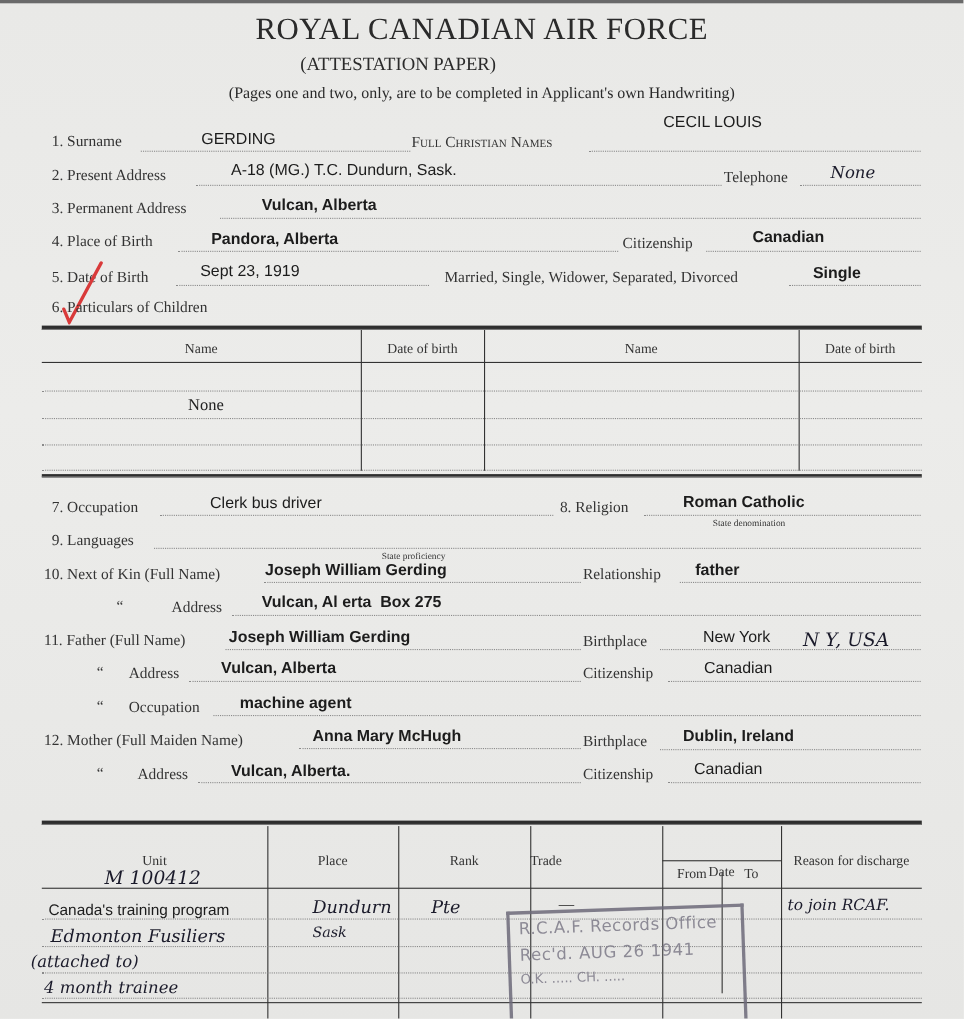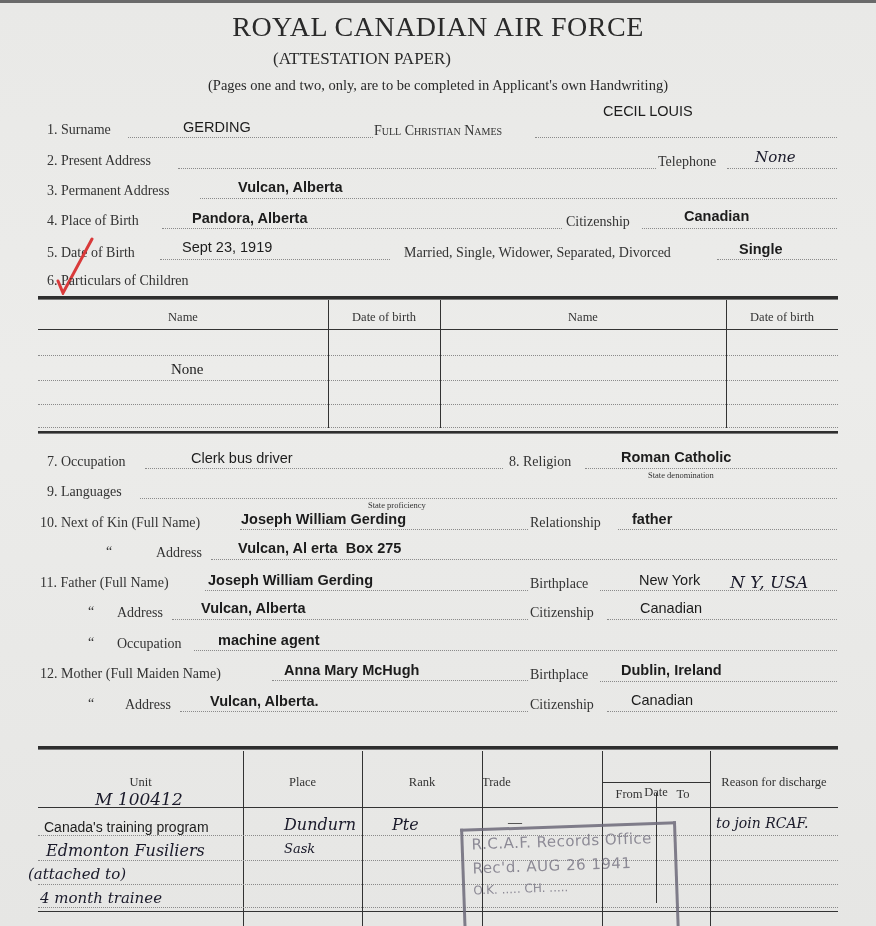--- a/index.html
+++ b/index.html
@@ -58,20 +58,21 @@
 
   <span class="abs lbl" style="left:47px;top:119px;">1. Surname</span>
   <div class="dots" style="left:128px;width:245px;top:134px;"></div>
   <span class="abs typed" style="left:183px;top:116px;font-weight:normal;">GERDING</span>
   <span class="abs lbl sc" style="left:374px;top:120px;">Full Christian Names</span>
   <div class="dots" style="left:535px;width:302px;top:134px;"></div>
   <span class="abs typed" style="left:603px;top:100px;font-weight:normal;">CECIL LOUIS</span>
 
   <span class="abs lbl" style="left:47px;top:150px;">2. Present Address</span>
   <div class="dots" style="left:178px;width:478px;top:165px;"></div>
+  <span class="abs typed" style="left:210px;top:144px;font-weight:normal;">A-18 (MG.) T.C. Dundurn, Sask.</span>
   <span class="abs lbl" style="left:658px;top:151px;">Telephone</span>
   <div class="dots" style="left:727px;width:110px;top:165px;"></div>
   <span class="abs hand" style="left:755px;top:145px;">None</span>
 
   <span class="abs lbl" style="left:47px;top:180px;">3. Permanent Address</span>
   <div class="dots" style="left:200px;width:637px;top:195px;"></div>
   <span class="abs typed" style="left:238px;top:176px;">Vulcan, Alberta</span>
 
   <span class="abs lbl" style="left:47px;top:210px;">4. Place of Birth</span>
   <div class="dots" style="left:162px;width:400px;top:225px;"></div>
@@ -112,21 +113,21 @@
   <span class="abs lbl" style="left:47px;top:451px;">7. Occupation</span>
   <div class="dots" style="left:145px;width:358px;top:465px;"></div>
   <span class="abs typed" style="left:191px;top:447px;font-weight:normal;">Clerk bus driver</span>
   <span class="abs lbl" style="left:509px;top:451px;">8. Religion</span>
   <div class="dots" style="left:585px;width:252px;top:465px;"></div>
   <span class="abs typed" style="left:621px;top:446px;">Roman Catholic</span>
   <span class="abs tiny" style="left:648px;top:467px;">State denomination</span>
 
   <span class="abs lbl" style="left:47px;top:481px;">9. Languages</span>
   <div class="dots" style="left:140px;width:697px;top:495px;"></div>
-  <span class="abs tiny" style="left:368px;top:497px;">State proficiency</span>
+  <span class="abs tiny" style="left:347px;top:497px;">State proficiency</span>
 
   <span class="abs lbl" style="left:40px;top:512px;">10. Next of Kin (Full Name)</span>
   <div class="dots" style="left:240px;width:288px;top:526px;"></div>
   <span class="abs typed" style="left:241px;top:508px;">Joseph William Gerding</span>
   <span class="abs lbl" style="left:530px;top:512px;">Relationship</span>
   <div class="dots" style="left:618px;width:219px;top:526px;"></div>
   <span class="abs typed" style="left:632px;top:508px;">father</span>
 
   <span class="abs lbl" style="left:106px;top:541px;">“</span>
   <span class="abs lbl" style="left:156px;top:542px;">Address</span>

